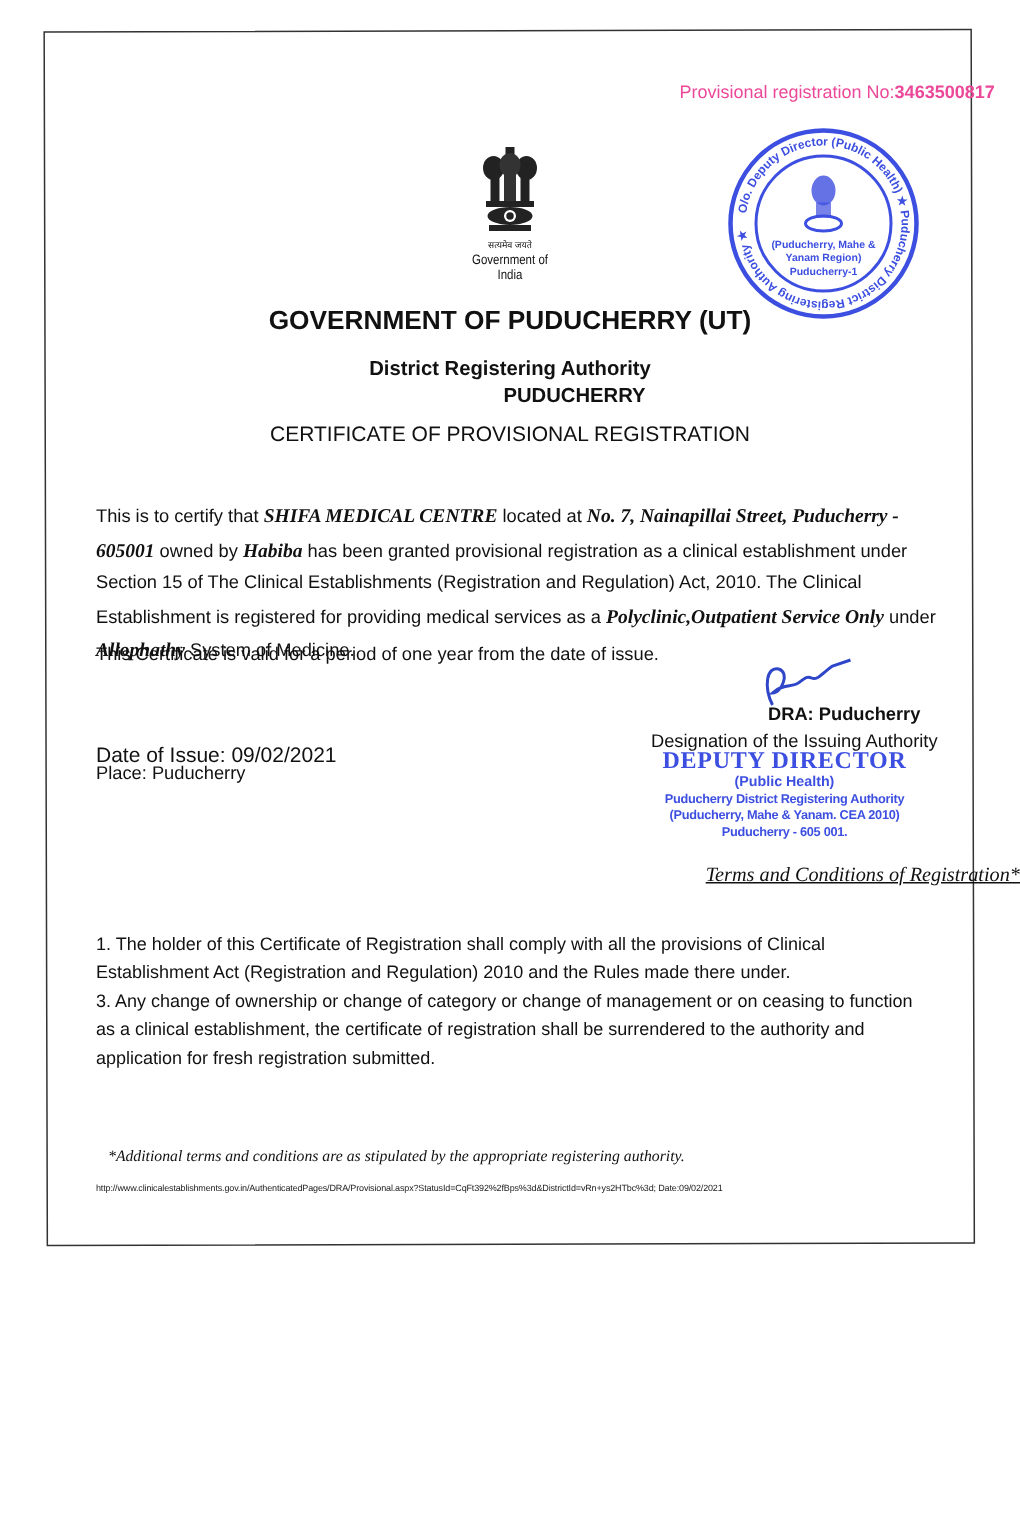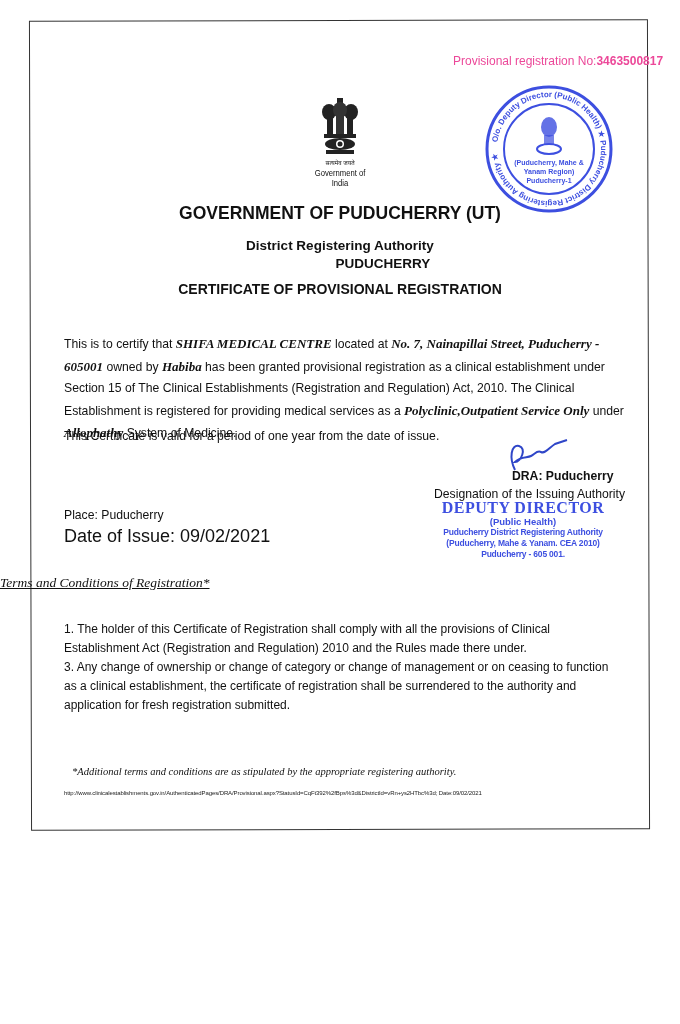--- a/index.html
+++ b/index.html
@@ -9,34 +9,34 @@
     .regno { left: 417px; top: 54px; font-size: 12px; color: #ec4899; margin-left: 36px; }
     .regno b { font-weight: bold; }
     .emblem { left: 302px; top: 96px; width: 76px; text-align: center; }
     .emblem svg { display: block; margin: 0 auto; }
     .emblem .hindi { font-size: 6px; margin-top: 1px; }
     .emblem .goi { font-size: 9px; transform: scaleX(0.85); margin-top: 1px; }
     .seal { left: 483px; top: 83px; width: 132px; height: 132px; }
     .title { left: 0; width: 680px; top: 203px; text-align: center; font-size: 17.5px; font-weight: bold; }
     .sub1 { left: 0; width: 680px; top: 238px; text-align: center; font-size: 13.5px; font-weight: bold; }
     .sub2 { left: 0; width: 680px; top: 256px; text-align: center; font-size: 13.5px; font-weight: bold; margin-left: 43px; }
-    .cert { left: 0; width: 680px; top: 281px; text-align: center; font-size: 14px; font-weight: bold; }
+    .cert { left: 0; width: 680px; top: 281px; text-align: center; font-size: 14px; font-weight: normal; }
     .para { left: 64px; top: 333px; width: 560px; font-size: 12.2px; line-height: 21.5px; }
     .para .em { font-family: "Liberation Serif", serif; font-style: italic; font-weight: bold; font-size: 13px; }
     .valid { left: 64px; top: 429px; font-size: 12.2px; }
     .sig { left: 505px; top: 438px; width: 70px; height: 36px; }
     .dra { left: 512px; top: 469px; font-size: 12.2px; font-weight: bold; }
     .desig { left: 434px; top: 487px; font-size: 12.2px; }
     .stamp { left: 428px; top: 500px; width: 190px; text-align: center; color: #3d4fe0; font-weight: bold; }
     .stamp .s1 { font-family: "Liberation Serif", serif; font-size: 16px; letter-spacing: 0.5px; line-height: 16px; }
     .stamp .s2 { font-size: 9.5px; line-height: 11px; }
     .stamp .s3 { font-size: 8.5px; line-height: 11px; letter-spacing: -0.2px; }
     .place { left: 64px; top: 508px; font-size: 12.2px; }
-    .doi { left: 64px; top: 526px; font-size: 18px; text-align: right; }
-    .terms-title { left: 0; width: 680px; top: 575px; text-align: left; font-family: "Liberation Serif", serif; font-style: italic; font-size: 13.5px; }
+    .doi { left: 64px; top: 495px; font-size: 14px; text-align: right; }
+    .terms-title { left: 0; width: 680px; top: 575px; text-align: right; font-family: "Liberation Serif", serif; font-style: italic; font-size: 13.5px; }
     .terms-title span { text-decoration: underline; }
     .terms { left: 64px; top: 620px; width: 560px; font-size: 12px; line-height: 19px; }
     .terms p { margin: 0; }
     .addl { left: 72px; top: 766px; font-family: "Liberation Serif", serif; font-style: italic; font-size: 10.5px; }
     .url { left: 64px; top: 790px; font-size: 6px; letter-spacing: -0.1px; color: #222; }
   </style>
 </head>
 <body>
 
 <div class="frame"></div>

